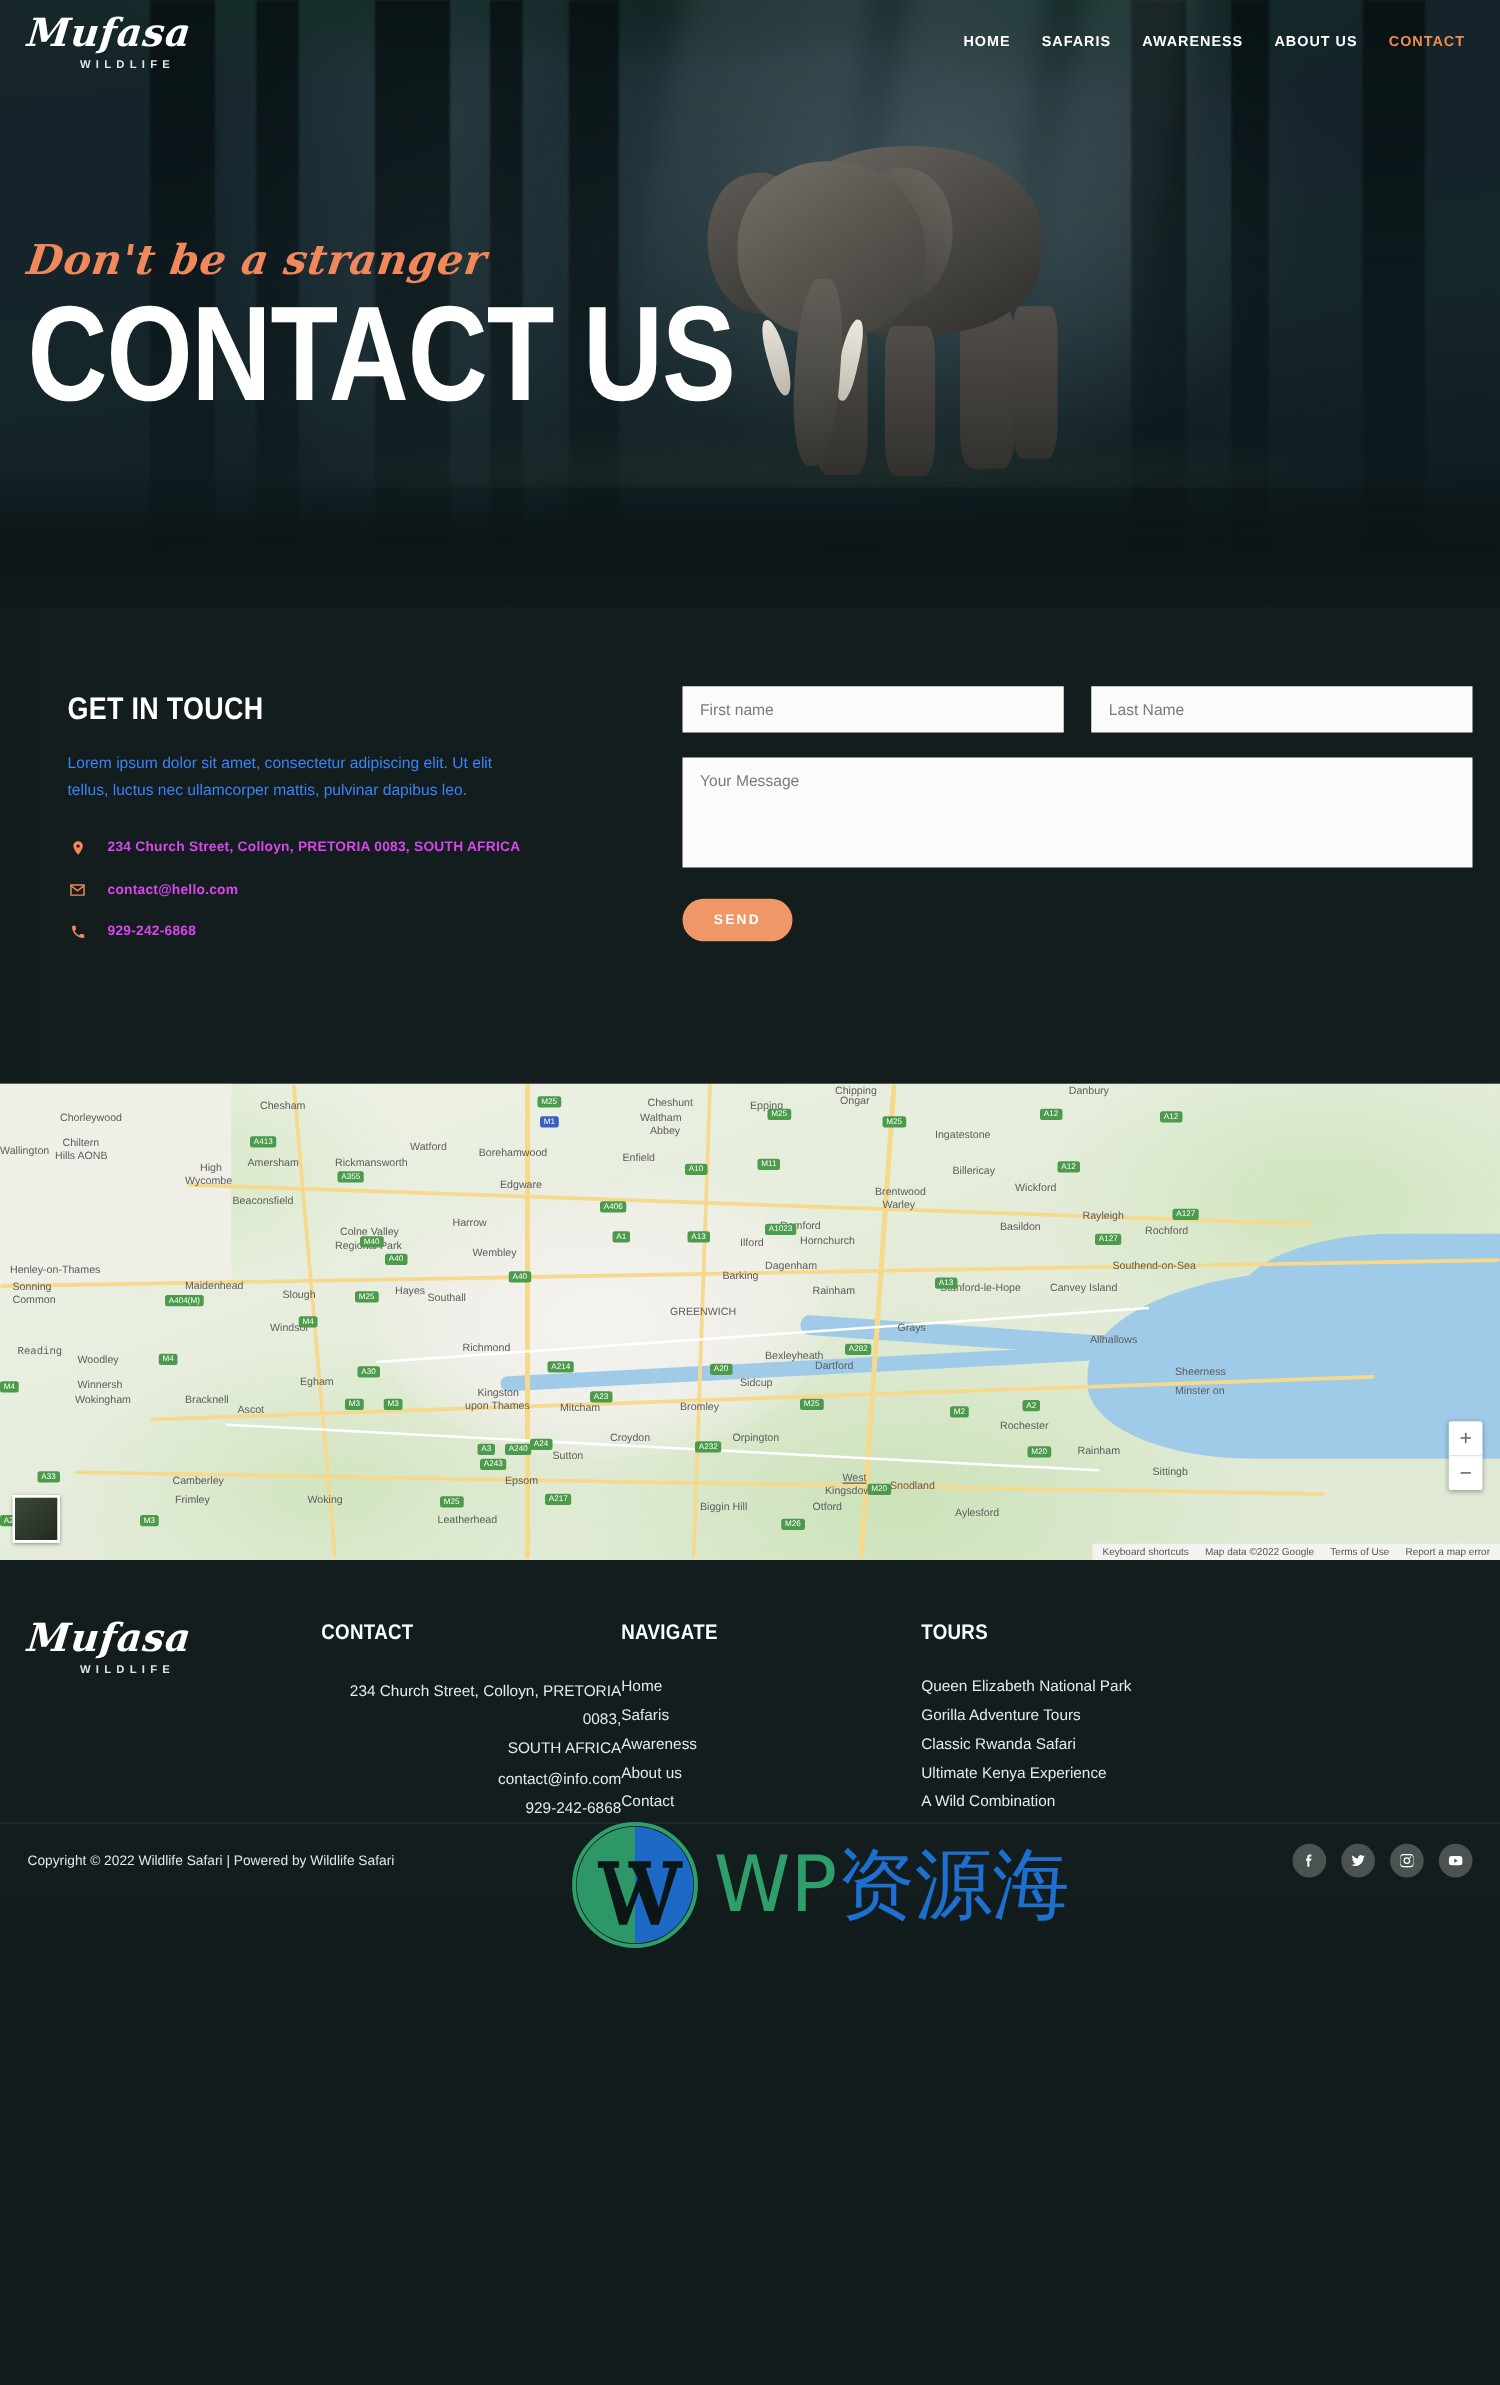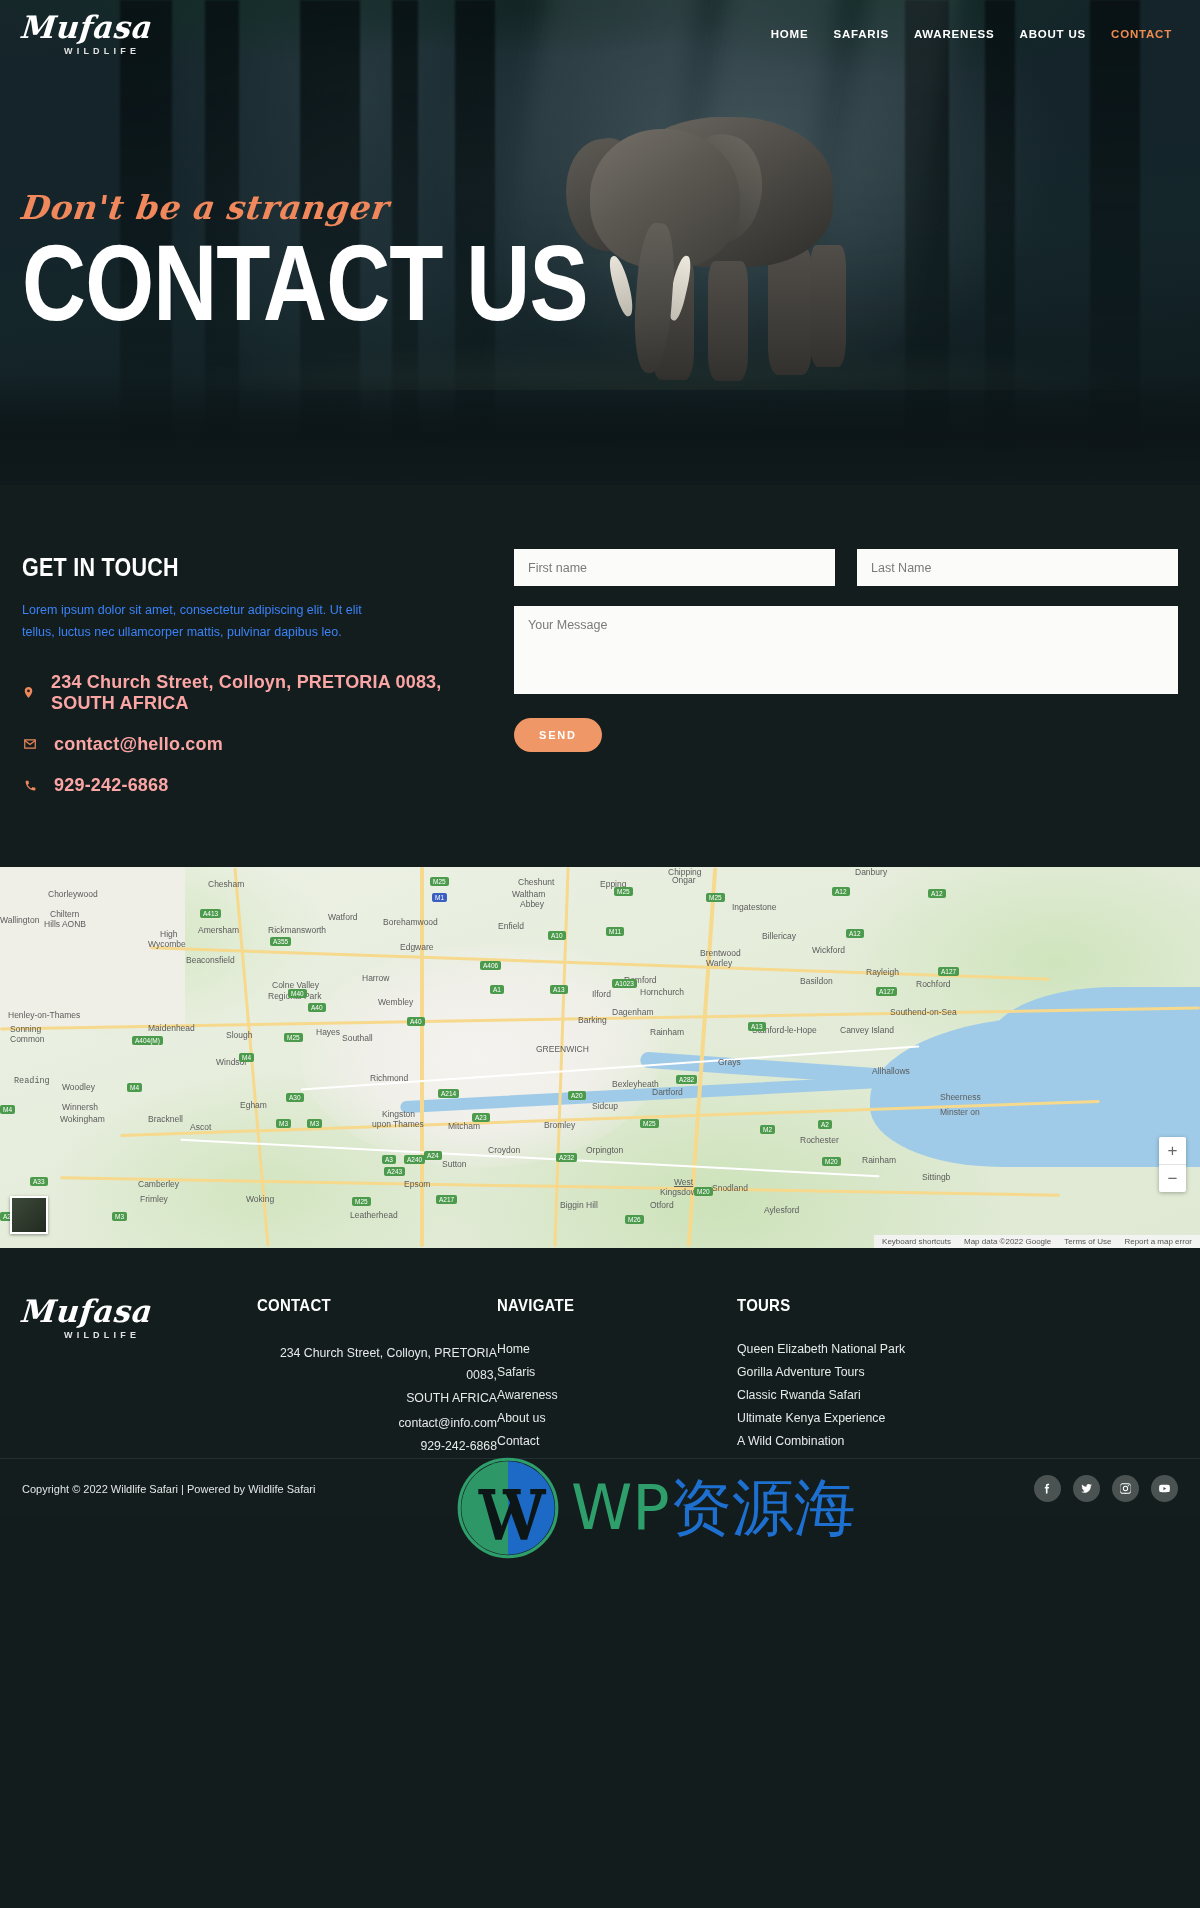--- a/index.html
+++ b/index.html
@@ -75,30 +75,30 @@
   .nav a { color:#fff; font-size:11.5px; font-weight:700; letter-spacing:0.8px; text-decoration:none; }
   .nav a.active { color:#f08c4e; }
 
   .hero-copy { position:absolute; left:22px; top:188px; z-index:25; }
   .hero-script { font-family:"DejaVu Serif", serif; font-style:italic; font-weight:700; font-size:33px;
     color:#f0885c; letter-spacing:0.5px; transform:skewX(-8deg); }
   .hero-title { font-family:"Liberation Sans", sans-serif; font-weight:700; font-size:108px; line-height:0.92;
     color:#fff; letter-spacing:-1px; transform:scaleX(0.82); transform-origin:left center; margin-top:6px; }
 
   
-  .contact-section { position:relative; background:#131d1e; padding:62px 22px 0 22px; height:382px; }
+  .contact-section { position:relative; background:#131d1e; padding:62px 22px 0 22px; height:382px;margin-left:32px; }
   .contact-wrap { display:flex; }
   .contact-left { width:440px; padding-top:6px; }
   .gt-title { font-weight:700; font-size:25px; color:#fff; letter-spacing:0.3px; transform:scaleX(0.86);
     transform-origin:left center; }
   .gt-desc { font-size:12.5px; color:#3b82f6; line-height:1.75; margin-top:18px; max-width:350px; }
   .cinfo { margin-top:28px; }
   .cinfo-row { display:flex; align-items:center; gap:16px; margin-bottom:20px; }
   .cinfo-icon { width:16px; display:flex; justify-content:center; color:#f0885c; }
-  .cinfo-text { font-size:18px; color:#fca5a5; font-weight:600; letter-spacing:0.2px; }
+  .cinfo-text { font-size:11px; color:#d946ef; font-weight:600; letter-spacing:0.2px; }
 
   .contact-right { flex:1; padding-left:52px; padding-top:2px; }
   .row2 { display:flex; gap:22px; }
   .fld { background:#fbfbfa; border:none; height:37px; padding:0 14px; font-size:12.5px; color:#555;
     font-family:"Liberation Sans", sans-serif; width:100%; }
   .fld::placeholder { color:#7b7b7b; }
   .fld-wrap { flex:1; }
   .row-full { margin-top:20px; }
   .ta { background:#fbfbfa; border:none; width:100%; height:88px; padding:12px 14px; font-size:12.5px;
     color:#555; font-family:"Liberation Sans", sans-serif; resize:none; }
@@ -303,21 +303,21 @@
         <div class="m-label" style="left: 328px; top: 45px;">Watford</div>
         <div class="m-label" style="left: 383px; top: 50px;">Borehamwood</div>
         <div class="m-label" style="left: 498px; top: 54px;">Enfield</div>
         <div class="m-label" style="left: 518px; top: 10px;">Cheshunt</div>
         <div class="m-label" style="left: 512px; top: 22px;">Waltham</div>
         <div class="m-label" style="left: 520px; top: 32px;">Abbey</div>
         <div class="m-label" style="left: 600px; top: 12px;">Epping</div>
         <div class="m-label" style="left: 672px; top: 8px;">Ongar</div>
         <div class="m-label" style="left: 668px; top: 0px;">Chipping</div>
         <div class="m-label" style="left: 855px; top: 0px;">Danbury</div>
-        <div class="m-label" style="left: 732px; top: 35px;">Ingatestone</div>
+        <div class="m-label" style="left: 748px; top: 35px;">Ingatestone</div>
         <div class="m-label" style="left: 700px; top: 81px;">Brentwood</div>
         <div class="m-label" style="left: 706px; top: 91px;">Warley</div>
         <div class="m-label" style="left: 762px; top: 64px;">Billericay</div>
         <div class="m-label" style="left: 812px; top: 78px;">Wickford</div>
         <div class="m-label" style="left: 800px; top: 109px;">Basildon</div>
         <div class="m-label" style="left: 866px; top: 100px;">Rayleigh</div>
         <div class="m-label" style="left: 916px; top: 112px;">Rochford</div>
         <div class="m-label" style="left: 268px; top: 58px;">Rickmansworth</div>
         <div class="m-label" style="left: 186px; top: 88px;">Beaconsfield</div>
         <div class="m-label" style="left: 160px; top: 62px;">High</div>

